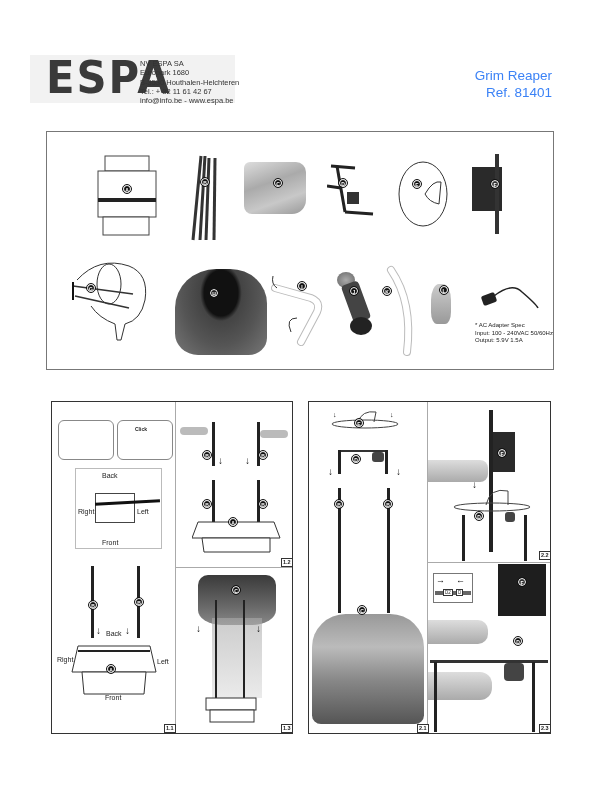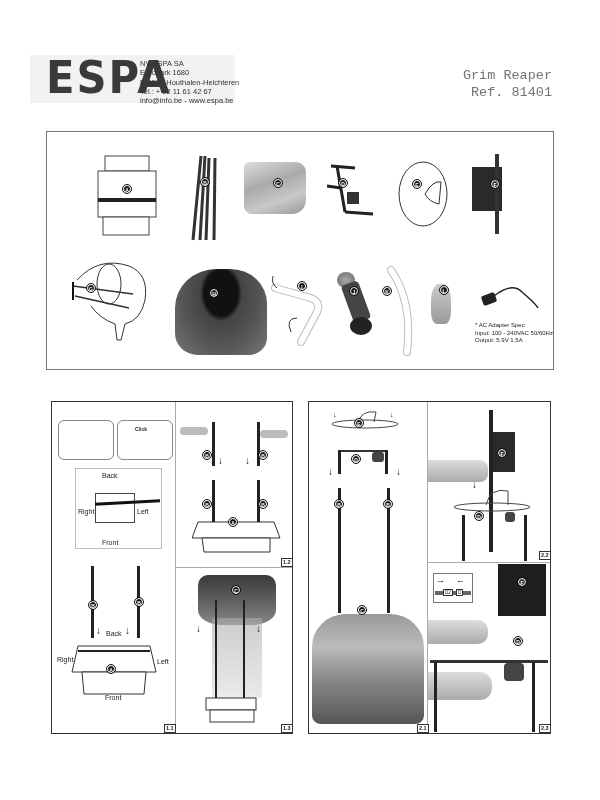--- a/index.html
+++ b/index.html
@@ -2,21 +2,21 @@
 <html><head>
 <meta charset="utf-8">
 <style>
   * { box-sizing: border-box; margin: 0; padding: 0; }
   body { width: 600px; height: 800px; background: #ffffff; position: relative; overflow: hidden; font-family: "Liberation Sans", sans-serif; color: #222; }
   .abs { position: absolute; }
   
   .logo-band { left: 30px; top: 55px; width: 205px; height: 48px; background: #f2f2f2; }
   .logo { left: 46px; top: 52px; font-family: "DejaVu Sans", sans-serif; font-weight: bold; font-size: 44px; letter-spacing: 2px; color: #3a3a3a; transform: scaleX(0.95); transform-origin: left; }
   .addr { left: 140px; top: 59px; font-size: 7.5px; line-height: 9.3px; color: #333; }
-  .title { right: 48px; top: 67px; text-align: right; font-size: 13.5px; line-height: 17px; color: #737373; font-family: Liberation Mono, monospace; }
+  .title { right: 48px; top: 67px; text-align: right; font-size: 13.5px; line-height: 17px; color: #3b82f6; font-family: Liberation Sans, sans-serif; }
   
   .parts { left: 46px; top: 131px; width: 508px; height: 239px; border: 1.5px solid #777; }
   .badge { width: 8px; height: 8px; border-radius: 50%; background: #111; color: #fff; font-size: 5px; font-weight: bold; text-align: center; line-height: 8px; border: 1px solid #fff; outline: 0.5px solid #111; }
   .adapter-text { left: 475px; top: 322px; font-size: 6px; line-height: 7.5px; color: #222; }
   
   .group { border: 1.5px solid #333; }
   .g1 { left: 51px; top: 401px; width: 242px; height: 333px; }
   .g2 { left: 308px; top: 401px; width: 243px; height: 333px; }
   .vline { background: #aaa; width: 1px; }
   .hline { background: #aaa; height: 1px; }

